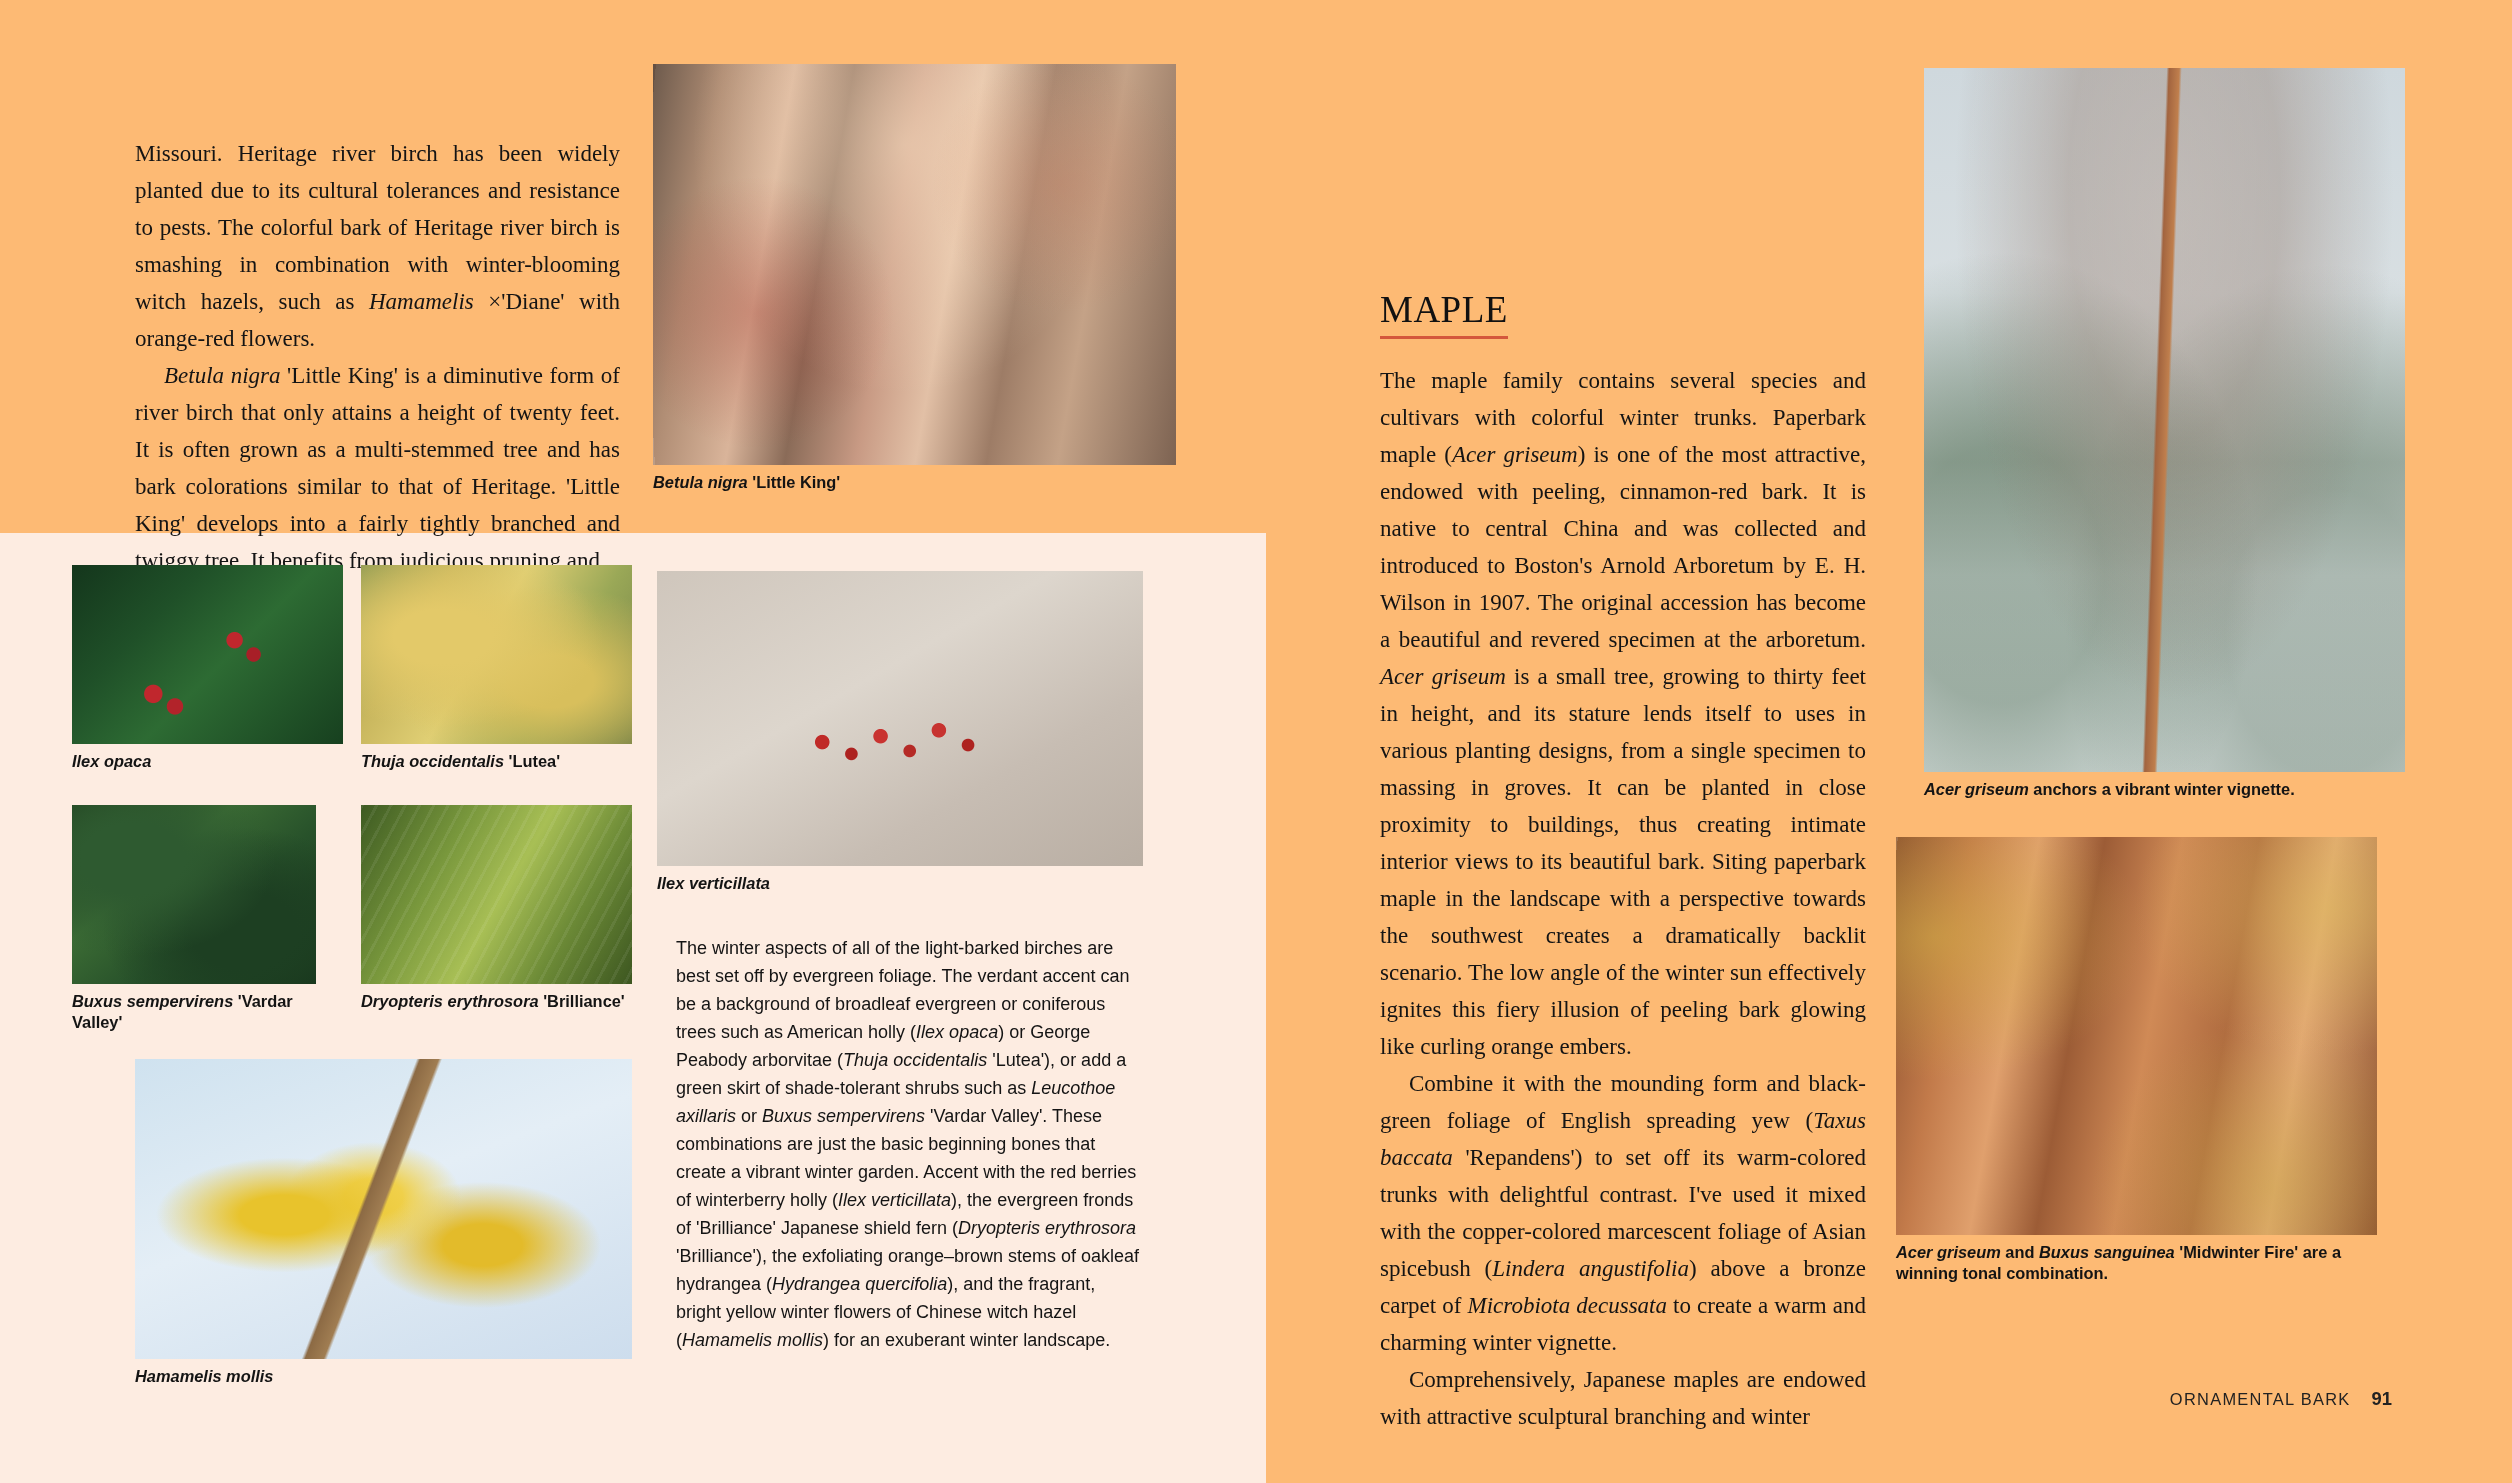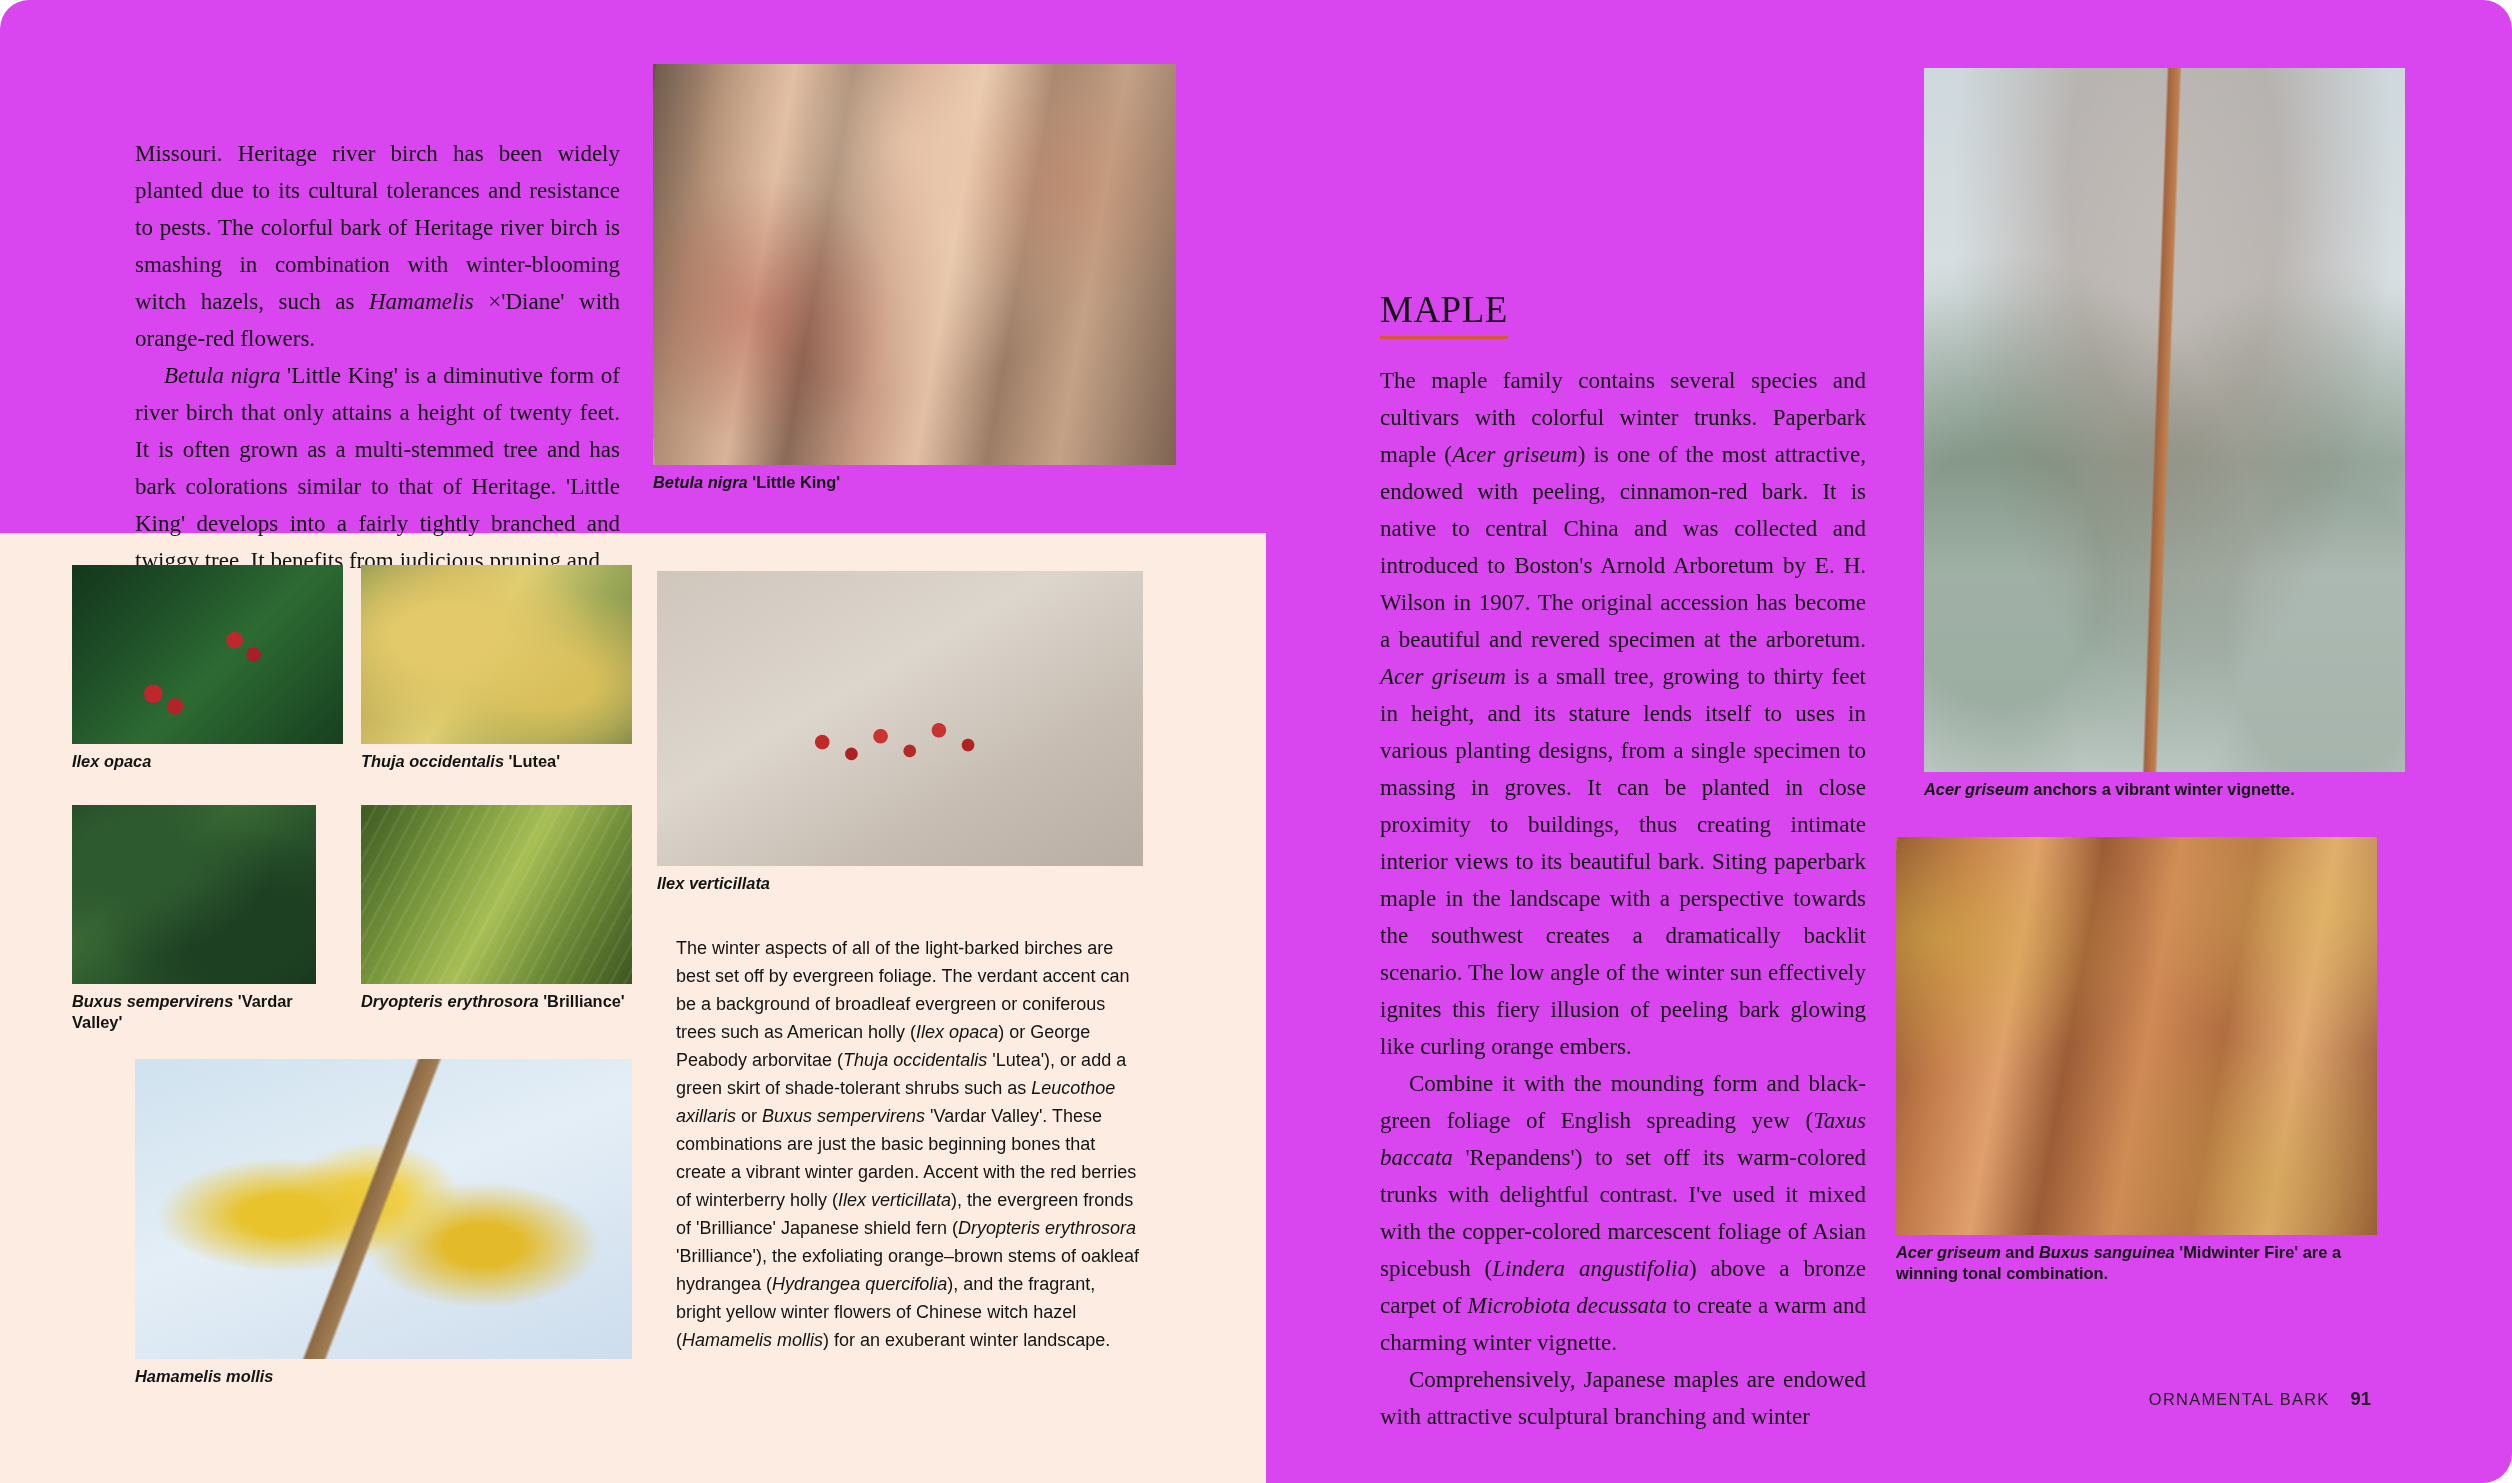--- a/index.html
+++ b/index.html
@@ -13,22 +13,21 @@
     position: relative;
     font-family: "Liberation Serif", serif;
     color: #1a1a1a;
     overflow: hidden;
   }
 
   
   .page {
     position: absolute;
     inset: 0;
-    background: #d946ef;
-    border-radius: 29px;
+    background: #fdba74;
   }
 
   
   .peach-block {
     position: absolute;
     left: 0;
     top: 533px;
     width: 1266px;
     height: 950px;
     background: #fdece1;
@@ -96,21 +95,21 @@
     display: block;
     height: 2.9px;
     background: #d4573c;
     margin-top: 4.8px;
     width: 128px;
   }
 
   
   .footer {
     position: absolute;
-    right: 141px;
+    right: 120px;
     top: 1388px;
     font-family: "Liberation Sans", sans-serif;
     font-size: 16.4px;
     letter-spacing: 1.3px;
     color: #222;
     display: flex;
     align-items: baseline;
     gap: 21px;
   }
   .footer .pagenum { font-weight: 700; font-size: 18.4px; letter-spacing: 0; }

